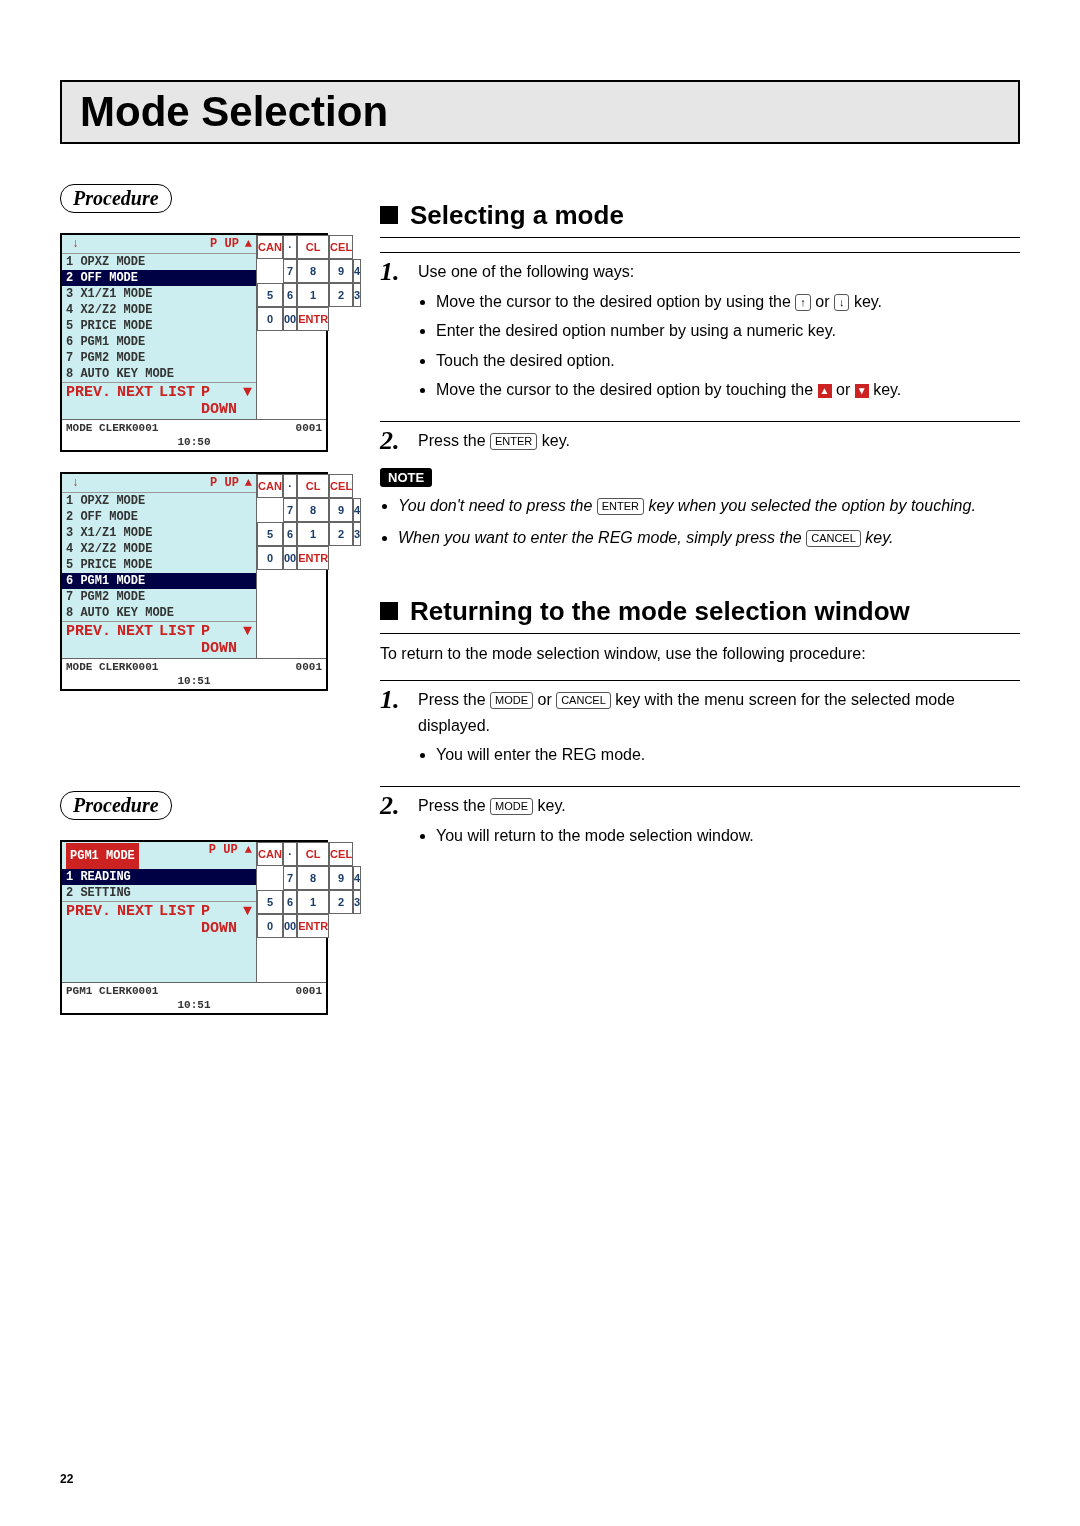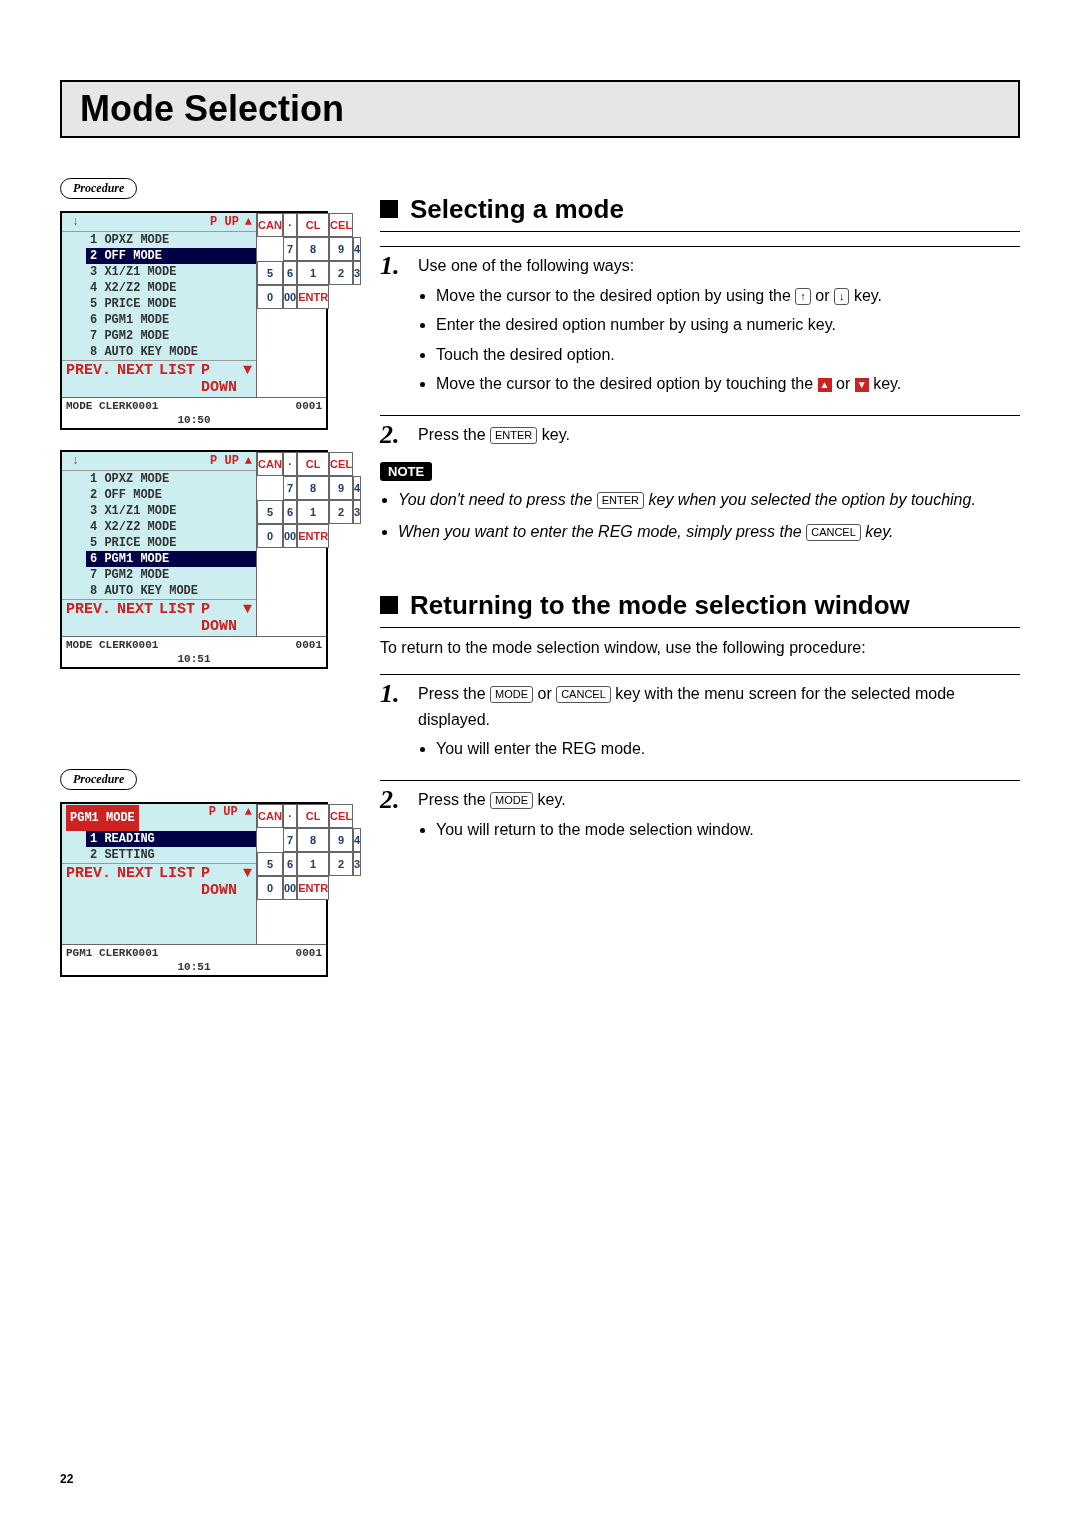--- a/index.html
+++ b/index.html
@@ -13,21 +13,21 @@
     color: #000;
     position: relative;
   }
   .page {
     padding: 80px 60px 40px 60px;
   }
   .title-box {
     border: 2px solid #000;
     background: #e6e6e6;
     padding: 6px 18px;
-    font-size: 36px;
+    font-size: 42px;
     font-weight: bold;
     font-family: Arial, sans-serif;
     margin-bottom: 40px;
   }
   .columns {
     display: flex;
     gap: 20px;
   }
   .left-col {
     width: 300px;
@@ -37,23 +37,23 @@
     flex: 1;
     margin-top: 16px;
   }
   .proc-label {
     border: 1.5px solid #000;
     border-radius: 14px;
     display: inline-block;
     padding: 2px 12px;
     font-style: italic;
     font-weight: bold;
-    font-size: 12px;
+    font-size: 20px;
     font-family: "Times New Roman", serif;
-    margin-bottom: 12px;
+    margin-bottom: 20px;
     text-align: right;
   }
   
   .screen {
     border: 2px solid #000;
     width: 268px;
     font-family: "Courier New", monospace;
     font-size: 12px;
     font-weight: bold;
     color: #333;
@@ -81,21 +81,20 @@
   }
   .list-header .down-arrow { color: #c22; margin-right: auto; margin-left: 6px; }
   .mode-title {
     background: #c22;
     color: #fff;
     padding: 6px 4px;
     display: inline-block;
   }
   .row {
     padding: 1px 4px;
-    margin-left: 24px;
   }
   .row.sel {
     background: #004;
     color: #fff;
   }
   .bottom-bar {
     background: #cdeef0;
     color: #c22;
     padding: 1px 4px;
     display: flex;

